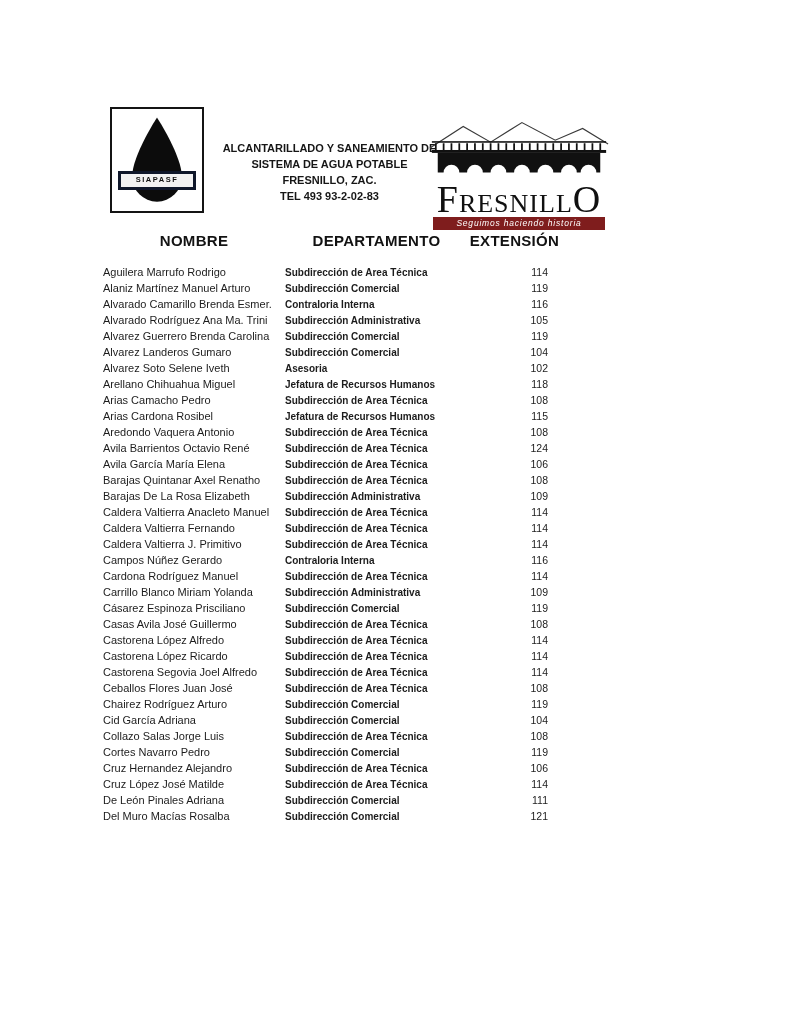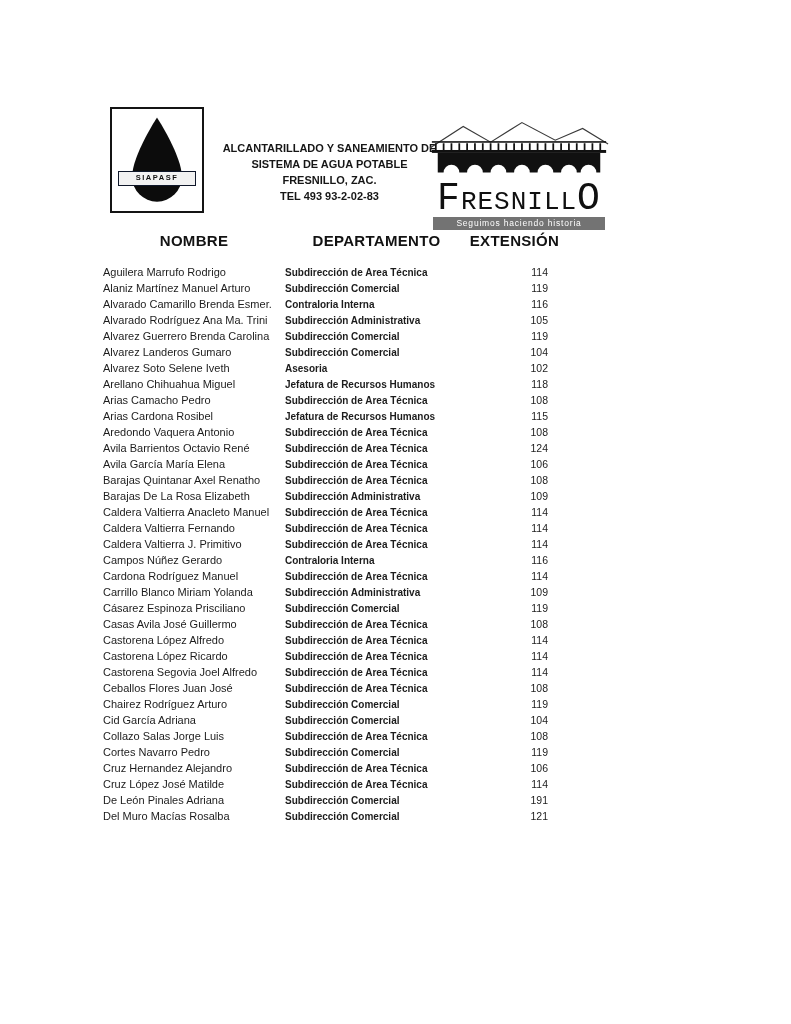--- a/index.html
+++ b/index.html
@@ -29,21 +29,21 @@
     box-sizing: border-box;
   }
   .siapasf-logo svg { display: block; width: 100%; height: 100%; }
   .siapasf-ribbon {
     position: absolute;
     left: 6px;
     right: 6px;
     top: 62px;
     height: 13px;
     background: #f2f2f2;
-    border: 1px solid #0f172a;
+    border: 3px solid #0f172a;
     text-align: center;
     font-size: 7.5px;
     font-weight: 700;
     letter-spacing: 1.5px;
     line-height: 12px;
     color: #111;
   }
 
   .org-block {
     position: absolute;
@@ -59,34 +59,35 @@
 
   .fresnillo-logo {
     position: absolute;
     left: 423px;
     top: 116px;
     width: 192px;
     text-align: center;
   }
   .bridge-wrap svg { display: block; margin: 0 auto; }
   .wordmark {
-    font-family: Liberation Mono, monospace;
+    font-family: Liberation Serif, serif;
     color: #101010;
     letter-spacing: 1px;
     line-height: 0.9;
     margin-top: 0;
     white-space: nowrap;
     text-align: center;
   }
   .wordmark .cap { font-size: 38px; }
   .wordmark .mid { font-size: 26px; }
   .tagline {
-    background: #737373;
+    background: #7f1d1d;
     color: #ffffff;
     font-size: 8.5px;
+    font-style: italic;
     letter-spacing: 0.8px;
     width: 172px;
     margin: 1px auto 0 auto;
     padding: 1px 0 2px 0;
     text-align: center;
   }
 
   
   table.directory {
     position: absolute;
@@ -338,21 +339,21 @@
           <td>106</td>
         </tr>
         <tr>
           <td>Cruz López José Matilde</td>
           <td>Subdirección de Area Técnica</td>
           <td>114</td>
         </tr>
         <tr>
           <td>De León Pinales Adriana</td>
           <td>Subdirección Comercial</td>
-          <td>191</td>
+          <td>111</td>
         </tr>
         <tr>
           <td>Del Muro Macías Rosalba</td>
           <td>Subdirección Comercial</td>
           <td>121</td>
         </tr>
       </tbody>
   </table>
 
 </div>

